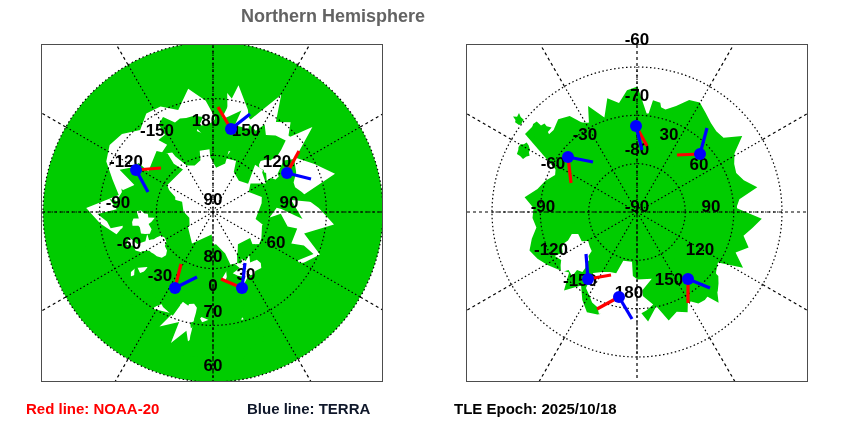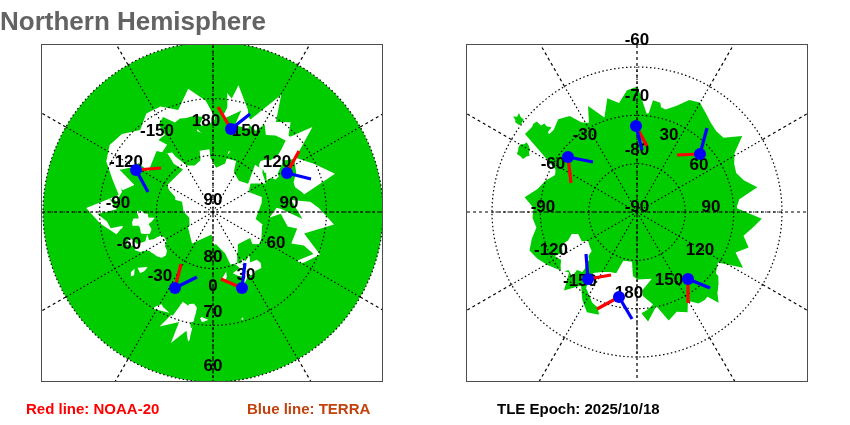--- a/index.html
+++ b/index.html
@@ -26,22 +26,22 @@
     height: 425px;
   }
   .panel-north { left: 0; }
   .panel-south { left: 425px; }
 
   .panel-title {
     position: absolute;
     top: 6px;
     left: 0;
     width: 425px;
-    text-align: left;
-    font-size: 26px;
+    text-align: right;
+    font-size: 18px;
     font-weight: bold;
     color: #636363;
     letter-spacing: 0px;
     font-family: "Liberation Sans", sans-serif;
   }
 
   .plot-frame {
     position: absolute;
     left: 41px;
     top: 44px;
@@ -60,22 +60,22 @@
 
   .footer-item {
     position: absolute;
     bottom: 8px;
     font-size: 15px;
     font-weight: bold;
     font-family: "Liberation Sans", sans-serif;
     white-space: nowrap;
   }
   #legend-red  { left: 26px;  color: #ff0000; }
-  #legend-blue { left: 247px; color: #c2410c; }
-  #tle-epoch   { left: 497px; color: #000000; }
+  #legend-blue { left: 247px; color: #0f172a; }
+  #tle-epoch   { left: 454px; color: #000000; }
 
   .grid-label {
     font-family: "Liberation Sans", sans-serif;
     font-size: 17px;
     font-weight: bold;
     fill: #000000;
   }
 </style>
 </head>
 <body>

